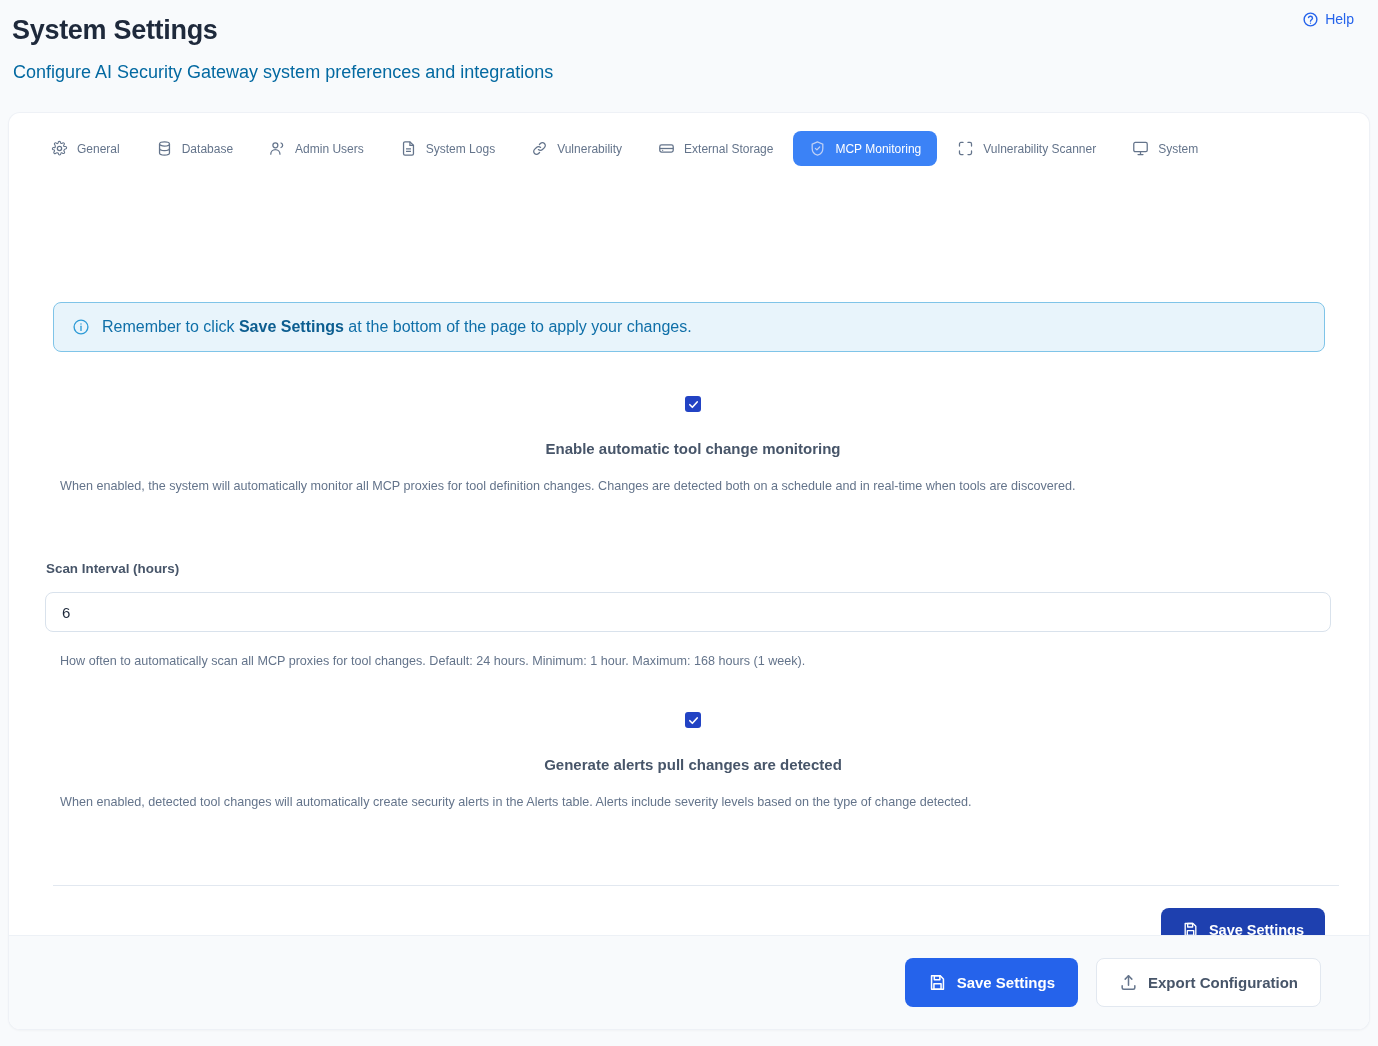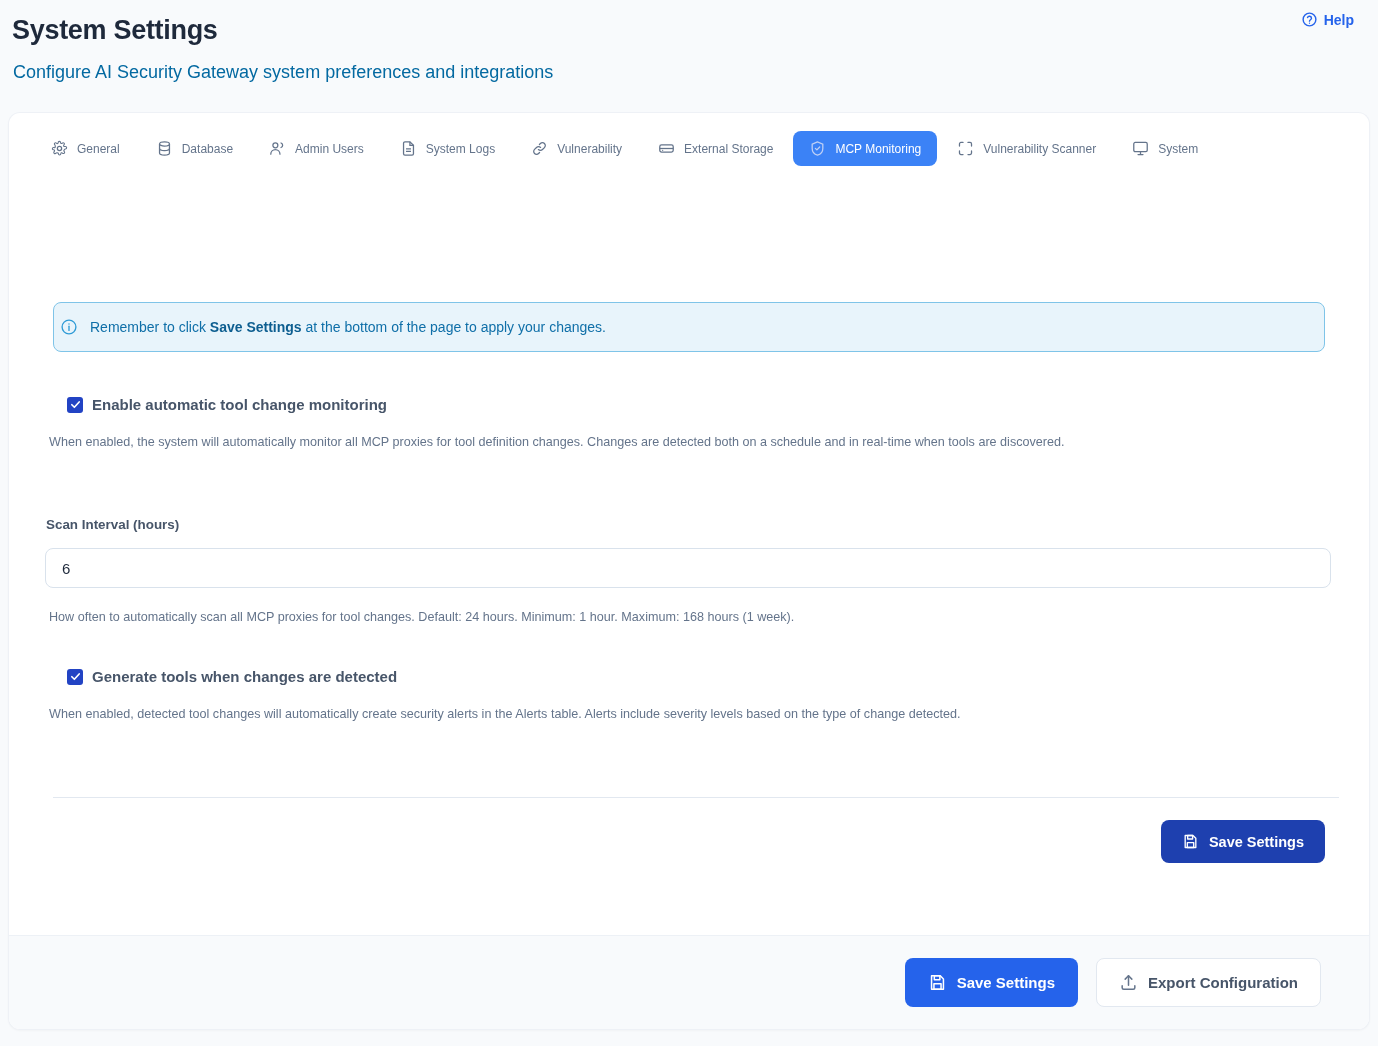--- a/index.html
+++ b/index.html
@@ -16,22 +16,22 @@
   .page-header { position: relative; padding: 14px 24px 0 12px; }
   .page-title {
     font-size: 27px; font-weight: 700; color:#1E293B;
     letter-spacing: -0.3px; margin: 0; line-height: 1.2;
   }
   .page-subtitle {
     font-size: 18px; color:#0369a1; margin: 16px 0 0 1px;
   }
   .help-link {
     position: absolute; top: 11px; right: 24px;
-    display: flex; align-items: center; gap: 6px;
-    color:#2563EB; font-size: 14px; cursor: pointer; font-weight: bold;
+    display: flex; gap: 6px;
+    color:#2563EB; font-size: 14px; cursor: pointer;
   }
   .help-link svg { display:block; }
 
   
   .tab-card {
     position: absolute; left: 8px; top: 112px; width: 1362px;
     background:#FFFFFF; border-radius: 12px 12px 0 0;
     border:1px solid #EEF1F6; border-bottom: none;
     height: 72px;
     display: flex; align-items: center; padding: 0 26px;
@@ -59,39 +59,40 @@
   .panel-head {
     display: flex; align-items: flex-end; justify-content: space-between;
     padding: 0 0 0 8px;
   }
   .panel-title { font-size: 20.5px; font-weight: 700; color:#1E293B; letter-spacing:-0.2px; }
   .panel-desc { font-size: 13.3px; color:#64748B; padding-bottom: 2px; }
 
   .info-banner {
     margin: 46px 8px 0 8px;
     background:#E8F4FB; border:1px solid #7FC4E8; border-radius: 8px;
-    padding: 15px 6px; display: flex; align-items: center; gap: 12px;
-    font-size: 14px; color:#0F6FA8;
+    padding: 15px 18px; display: flex; align-items: center; gap: 12px;
+    font-size: 16px; color:#0F6FA8;
   }
   .info-banner svg { flex:none; display:block; }
   .info-banner b { font-weight: 700; color:#0D5E90; }
 
   .check-row {
-    display: flex; align-items: center; gap: 9px;
-    margin: 44px 0 0 22px;
+    display: flex; align-items: center; gap: 28px;
+    margin: 44px 0 0 8px;
+    flex-direction: column;
   }
   .cbx {
     width: 16px; height: 16px; border-radius: 3px; background:#2243C4;
     display:flex; align-items:center; justify-content:center; flex:none;
     cursor: pointer;
   }
   .cbx svg { display:block; }
   .check-label { font-size: 15px; font-weight: 600; color:#475569; }
 
-  .help-text { font-size: 12.6px; color:#64748B; margin: 22px 0 0 4px; }
+  .help-text { font-size: 12.6px; color:#64748B; margin: 22px 0 0 15px; }
 
   .field-label {
     font-size: 13.4px; font-weight: 700; color:#475569;
     margin: 68px 0 0 1px;
   }
   .text-input {
     display: block; width: 1286px; height: 40px; margin-top: 16px;
     border:1px solid #D9E2EC; border-radius: 8px;
     padding: 0 16px; font-size: 15px; color:#1E293B;
     font-family: "Liberation Sans", sans-serif; background:#fff;
@@ -271,21 +272,21 @@
       <div class="field-label">Scan Interval (hours)</div>
       <input class="text-input" type="text" value="6" style="">
       <div class="help-text">How often to automatically scan all MCP proxies for tool changes. Default: 24 hours. Minimum: 1 hour. Maximum: 168 hours (1 week).</div>
 
       <div class="check-row">
         <span class="cbx">
           <svg width="11" height="11" viewBox="0 0 24 24" fill="none" stroke="#FFFFFF" stroke-width="3.6" stroke-linecap="round" stroke-linejoin="round">
             <path d="M4 12.5l5.5 5.5L20 6.5"></path>
           </svg>
         </span>
-        <span class="check-label">Generate tools when changes are detected</span>
+        <span class="check-label">Generate alerts pull changes are detected</span>
       </div>
       <div class="help-text">When enabled, detected tool changes will automatically create security alerts in the Alerts table. Alerts include severity levels based on the type of change detected.</div>
 
       <div class="divider"></div>
 
       <div class="inner-actions">
         <div class="btn btn-primary-dark">
           <span>
             <svg width="17" height="17" viewBox="0 0 24 24" fill="none" stroke="#FFFFFF" stroke-width="1.9" stroke-linejoin="round">
               <path d="M4.5 3.5h11l4 4v13h-15z"></path>

